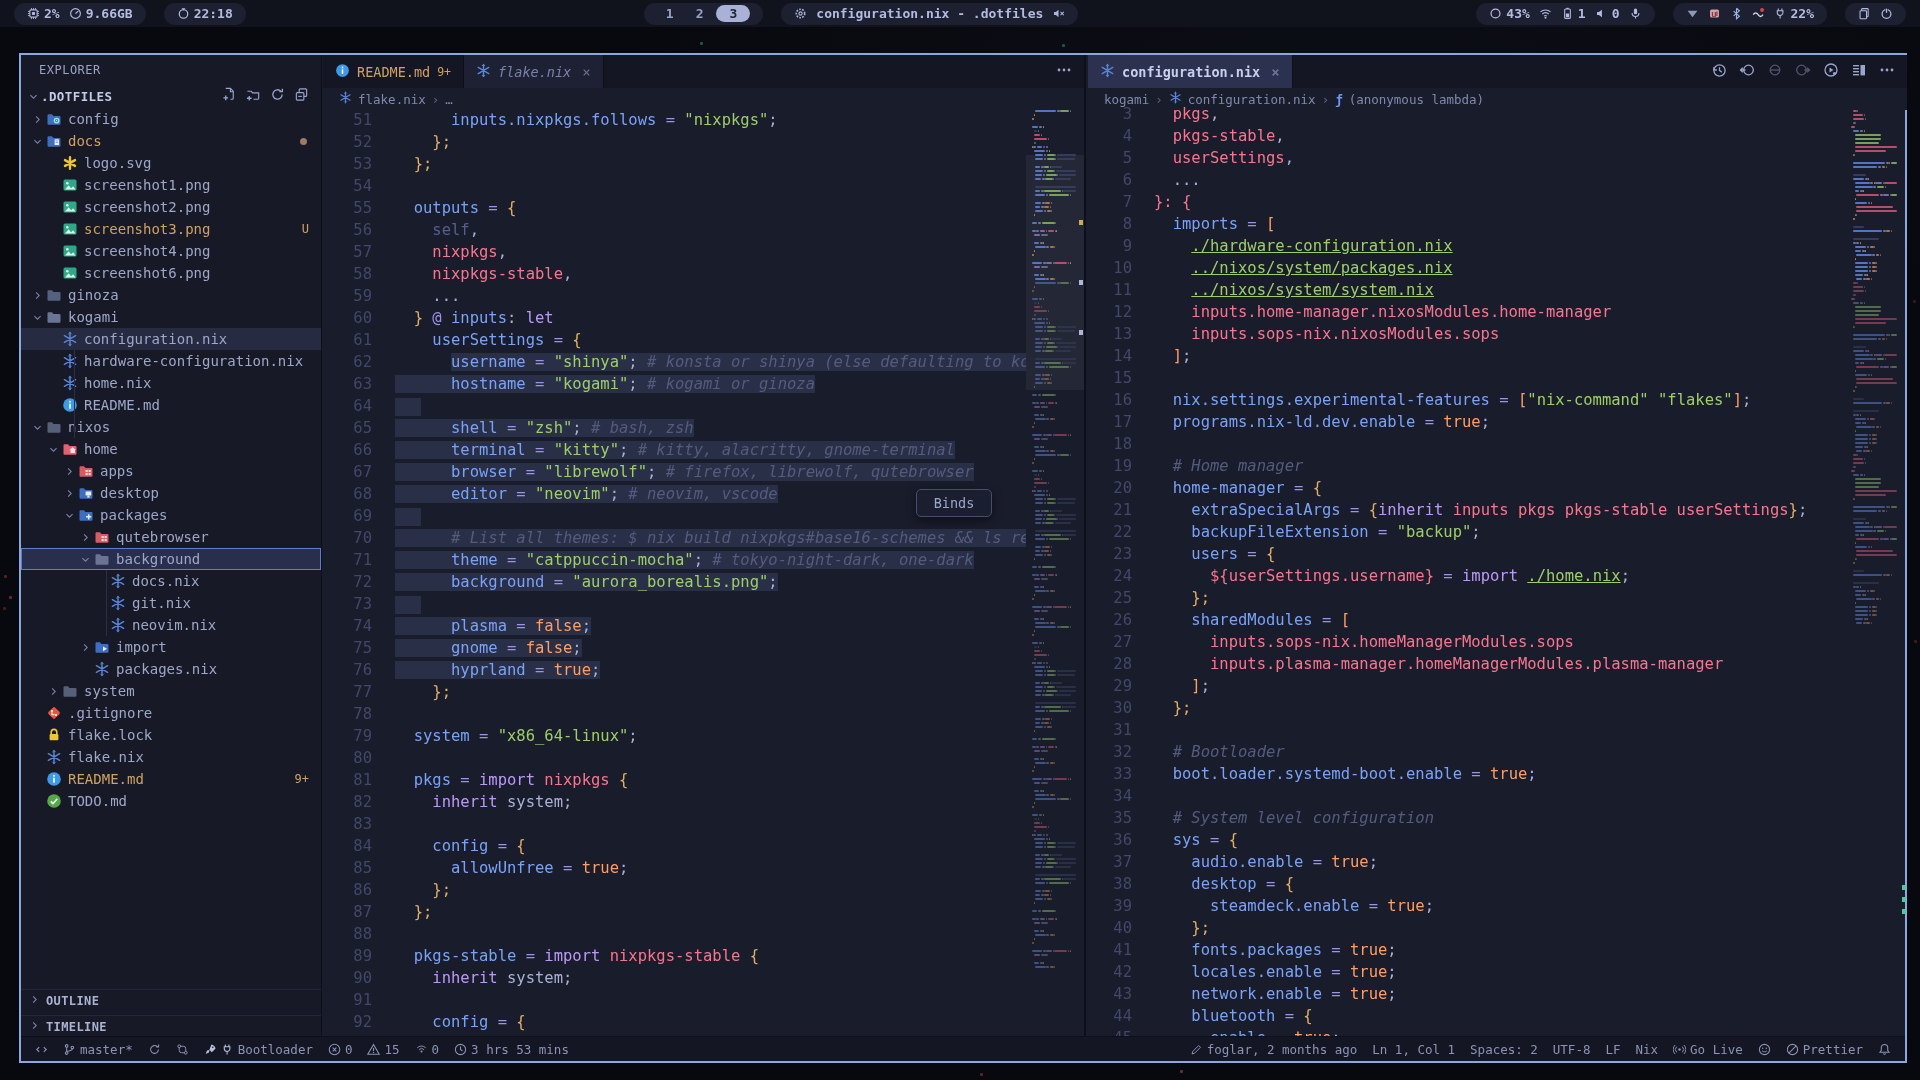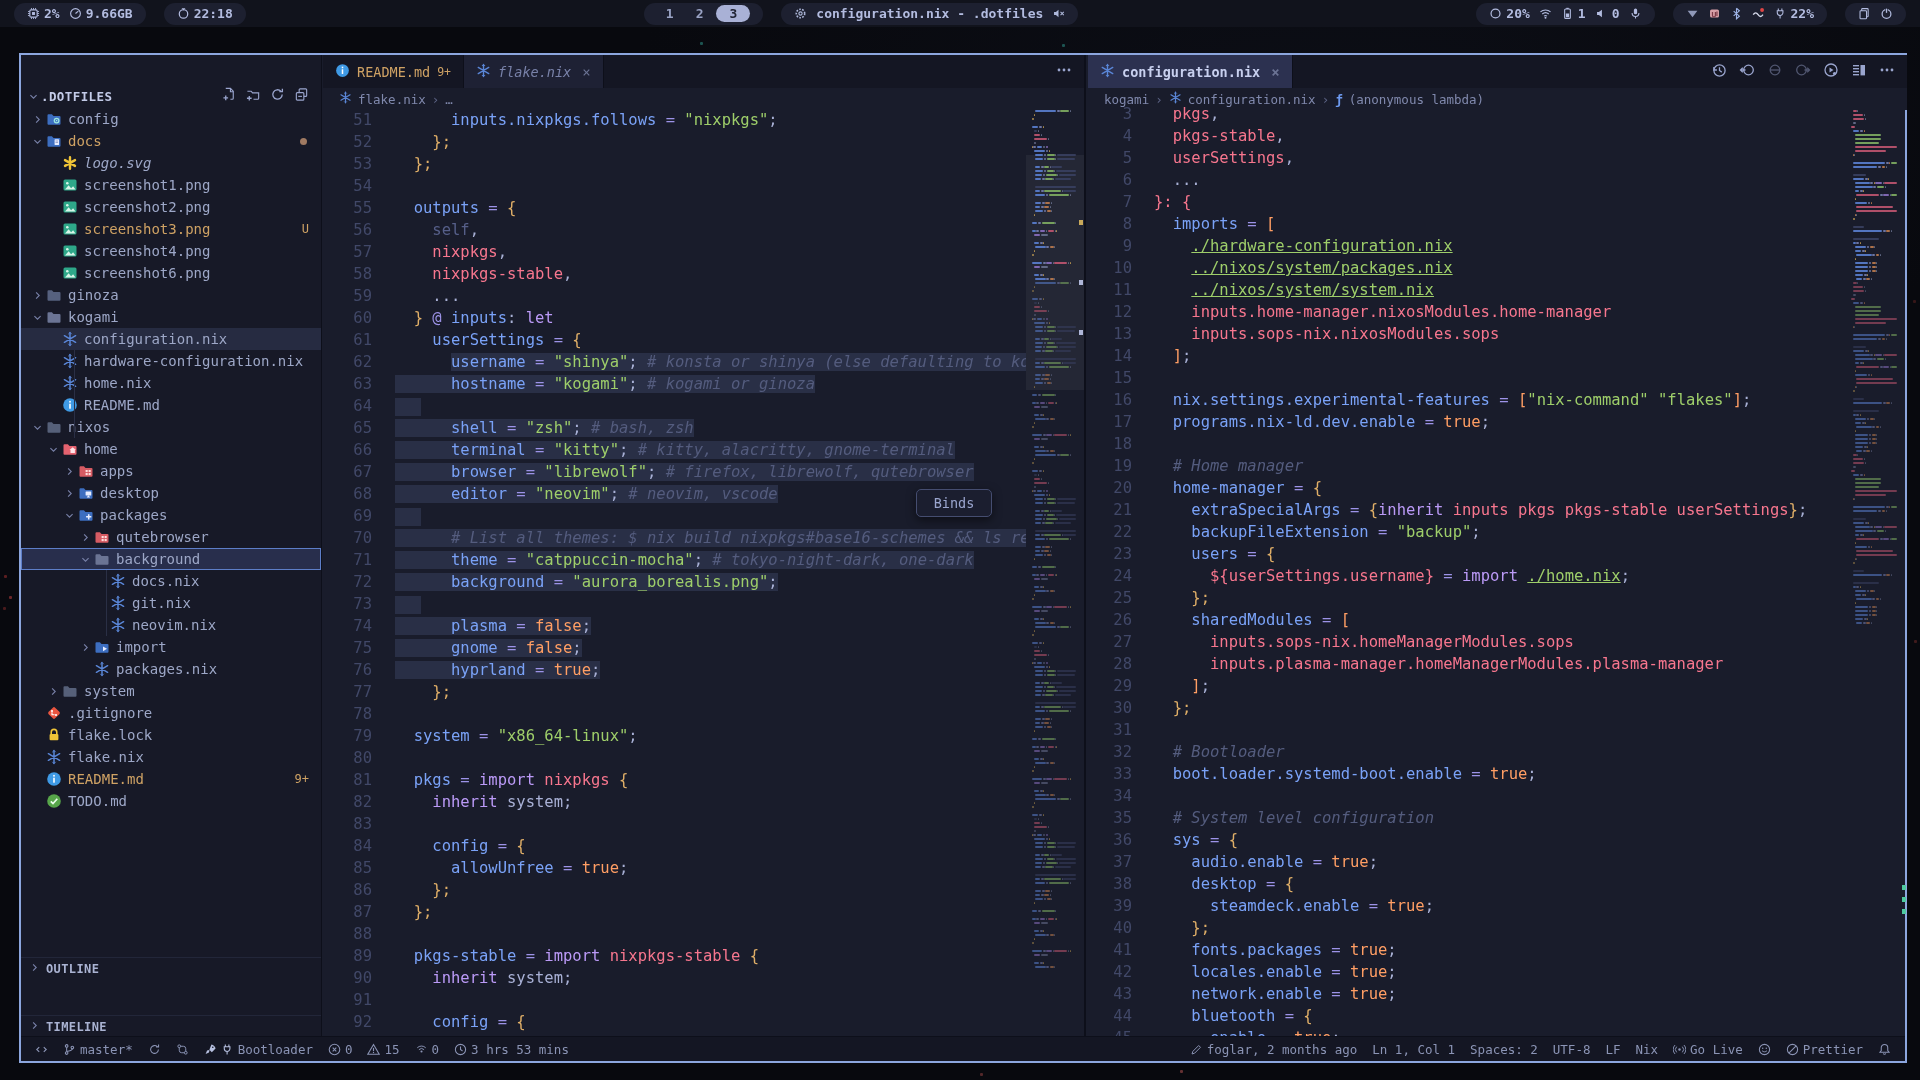--- a/index.html
+++ b/index.html
@@ -191,21 +191,21 @@
       </div>
     </div>
   <div class="tbgroup" id="tb-right">
       <div class="pill">
         <span class="pillseg">
           <span>
             <svg viewBox="0 0 16 16" xmlns="http://www.w3.org/2000/svg">
               <circle cx="8" cy="8" r="5.5" fill="none" stroke="#b3bce0" stroke-width="1.5"></circle>
             </svg>
           </span>
-          <span>20%</span>
+          <span>43%</span>
         </span>
         <span class="pillseg">
           <span>
             <svg viewBox="0 0 16 16" xmlns="http://www.w3.org/2000/svg">
               <path d="M1.8 6a9.4 9.4 0 0112.4 0M4 8.6a6 6 0 018 0M6.2 11.2a2.8 2.8 0 013.6 0" fill="none" stroke="#b3bce0" stroke-width="1.4"></path>
               <circle cx="8" cy="13.2" r="1.2" fill="#b3bce0"></circle>
             </svg>
           </span>
         </span>
         <span class="pillseg">
@@ -296,20 +296,30 @@
             </svg>
           </span>
         </span>
       </div>
     </div>
 </div>
 
 <div class="win">
 
   <div class="sidebar">
+    <div class="exp-head">
+      <span>EXPLORER</span>
+      <span id="exp-dots"><svg viewBox="0 0 16 16" xmlns="http://www.w3.org/2000/svg">
+            <g fill="#9aa5ce">
+              <circle cx="3" cy="8" r="1.4"></circle>
+              <circle cx="8" cy="8" r="1.4"></circle>
+              <circle cx="13" cy="8" r="1.4"></circle>
+            </g>
+          </svg></span>
+    </div>
     <div class="sect-head">
       <span class="tchev" id="sect-chev">
           <svg viewBox="0 0 16 16" xmlns="http://www.w3.org/2000/svg">
             <path d="M3.5 6l4.5 4.5L12.5 6" fill="none" stroke="#7982a9" stroke-width="1.6"></path>
           </svg>
         </span>
       <span>.DOTFILES</span>
       <span class="sect-actions" id="sect-actions">
           <span><svg viewBox="0 0 16 16" xmlns="http://www.w3.org/2000/svg">
               <path d="M4 1.5h5l3 3V12a1 1 0 01-1 1H9" fill="none" stroke="#9aa5ce" stroke-width="1.2"></path>
@@ -356,21 +366,21 @@
           <span class="tico">
             <svg viewBox="0 0 16 16" xmlns="http://www.w3.org/2000/svg">
               <path d="M1.5 4.2a1 1 0 011-1h3.4l1.6 1.8h6a1 1 0 011 1v6.8a1 1 0 01-1 1h-11a1 1 0 01-1-1z" fill="#3d6ec0"></path>
               <rect x="8.6" y="6.3" width="4.4" height="5.6" rx=".5" fill="#e8edff"></rect>
               <path d="M9.5 8h2.6M9.5 9.5h2.6" stroke="#7b88b8" stroke-width=".7"></path>
             </svg>
           </span>
           <span class="tlabel mod">docs</span>
           <span class="tdot"></span>
         </div>
-        <div class="trow" style="padding-left: 24px; font-style: italic;">
+        <div class="trow" style="padding-left: 24px;">
           <span class="tchev"></span>
           <span class="tico">
             <svg viewBox="0 0 16 16" xmlns="http://www.w3.org/2000/svg">
               <g stroke="#f0c437" stroke-width="2.4" stroke-linecap="round">
                 <path d="M8 2.2v11.6M3 5.1l10 5.8M13 5.1L3 10.9"></path>
               </g>
             </svg>
           </span>
           <span class="tlabel">logo.svg</span>
         </div>
@@ -753,21 +763,21 @@
             <svg viewBox="0 0 16 16" xmlns="http://www.w3.org/2000/svg">
               <circle cx="8" cy="8" r="6.8" fill="#57a64a"></circle>
               <path d="M4.8 8.3l2.2 2.3 4.3-4.9" fill="none" stroke="#eaffea" stroke-width="1.7"></path>
             </svg>
           </span>
           <span class="tlabel">TODO.md</span>
         </div>
       </div>
     <div class="tguide" style="left:53px;top:295px;height:88px"></div>
     <div class="tguide" style="left:85px;top:515px;height:66px"></div>
-    <div class="panel-head" style="top:902px">
+    <div class="panel-head" style="top:934px">
       <span id="outline-chev"><svg viewBox="0 0 16 16" xmlns="http://www.w3.org/2000/svg">
             <path d="M6 3.5l4.5 4.5L6 12.5" fill="none" stroke="#7982a9" stroke-width="1.6"></path>
           </svg></span>
       <span>OUTLINE</span>
     </div>
     <div class="panel-head" style="top:960px">
       <span id="timeline-chev"><svg viewBox="0 0 16 16" xmlns="http://www.w3.org/2000/svg">
             <path d="M6 3.5l4.5 4.5L6 12.5" fill="none" stroke="#7982a9" stroke-width="1.6"></path>
           </svg></span>
       <span>TIMELINE</span>

